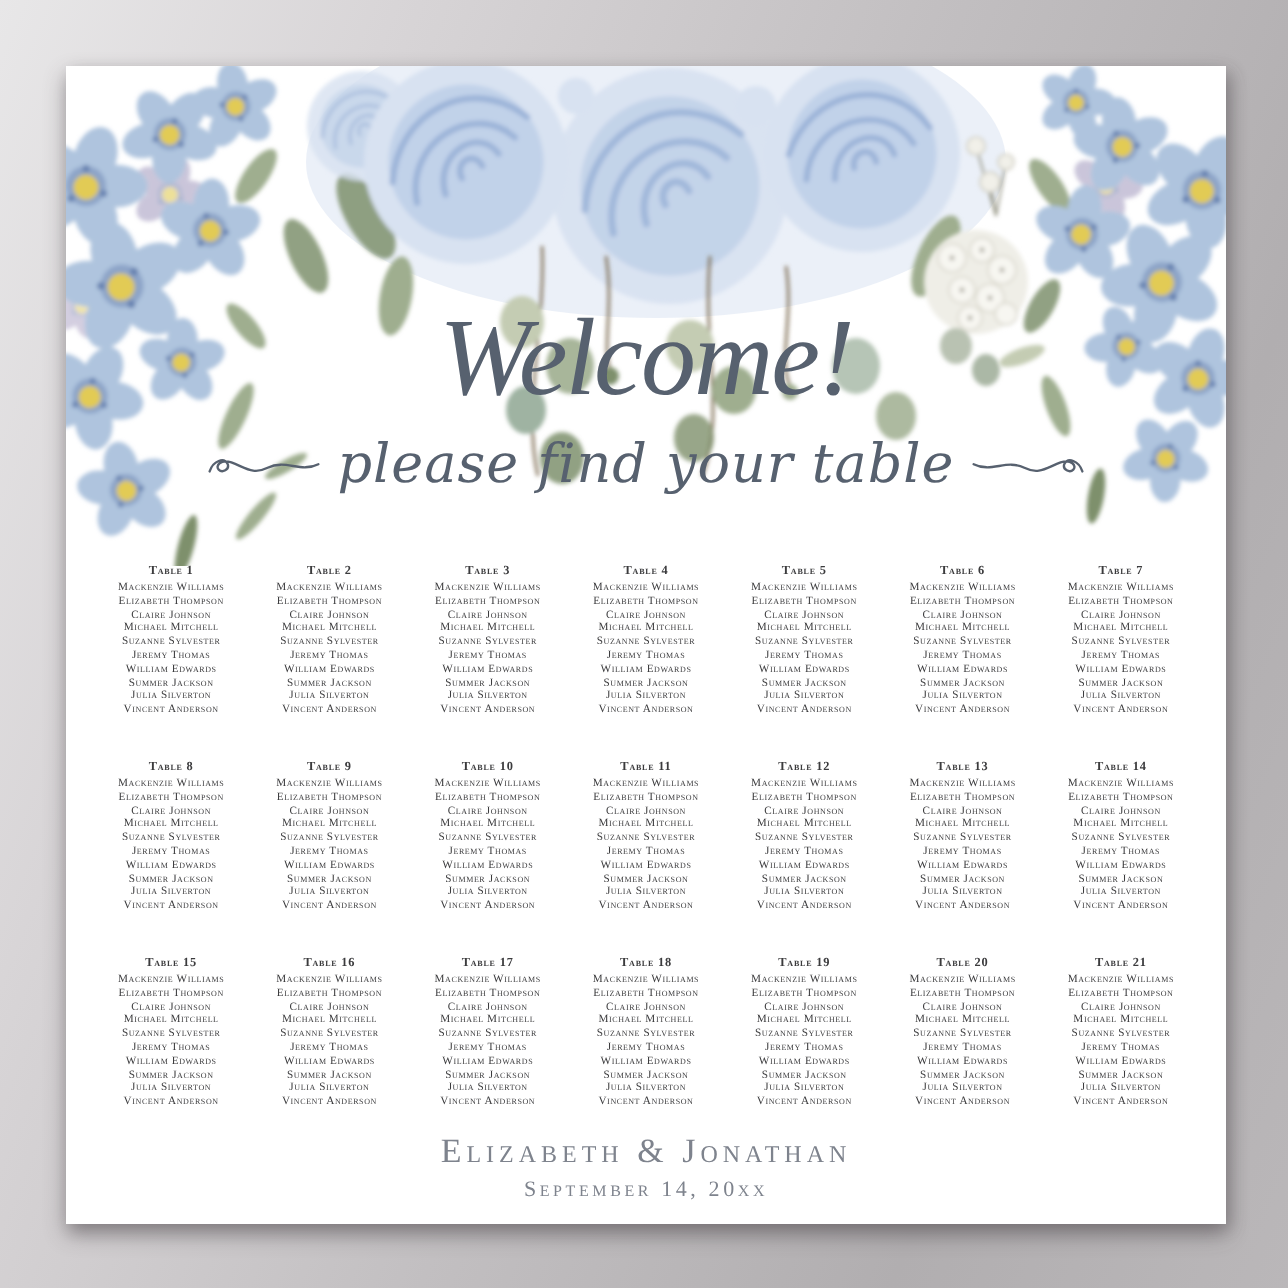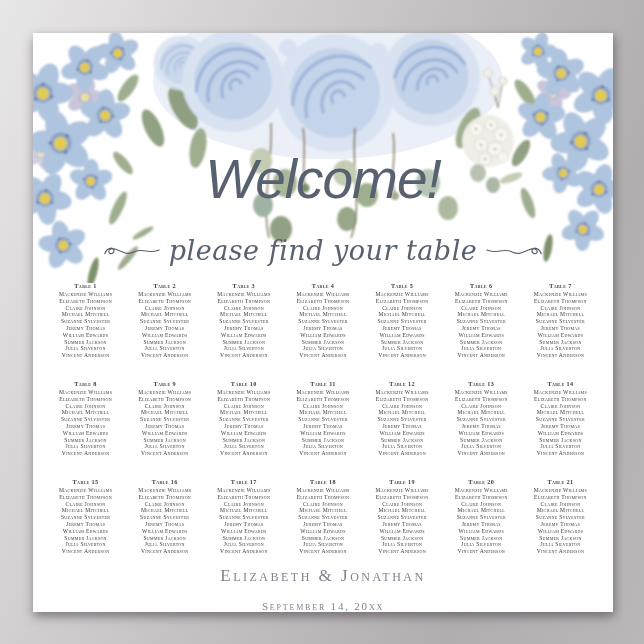--- a/index.html
+++ b/index.html
@@ -11,25 +11,25 @@
   .stage{position:relative;width:644px;height:644px;}
   .poster{
     position:absolute;left:33px;top:33px;width:580px;height:579px;
     background:var(--poster_bg,#fff);
     box-shadow:0 5px 10px rgba(70,65,68,.45), 3px 3px 7px rgba(70,65,68,.22);
     overflow:hidden;
   }
   .floral{position:absolute;top:0;left:0;display:block;}
   .welcome{
     position:absolute;top:114px;left:0;width:100%;text-align:center;
-    font-family:Liberation Sans, sans-serif;font-style:italic;font-weight:500;
+    font-family:Liberation Serif, serif;font-style:italic;font-weight:500;
     font-size:55px;letter-spacing:-1px;color:var(--script_text,#57616f);
   }
   .subheading-row{
-    position:absolute;top:202px;left:0;width:100%;
+    position:absolute;top:184px;left:0;width:100%;
     display:flex;align-items:center;justify-content:center;gap:8px;
     color:var(--script_text,#57616f);
   }
   .subheading{
     font-family:"DejaVu Serif",serif;font-style:italic;
     font-size:27px;letter-spacing:.5px;
   }
   .flourish{flex:0 0 auto;}
   .tables-grid{
     position:absolute;top:249px;left:14px;right:14px;
@@ -43,21 +43,21 @@
   }
   .guest-name{
     font-size:5.6px;line-height:6.8px;font-variant:small-caps;
     letter-spacing:.3px;white-space:nowrap;
   }
   .footer{
     position:absolute;top:533px;left:0;width:100%;text-align:center;
     color:var(--footer_text,#7e838d);
   }
   .couple{font-size:17px;font-variant:small-caps;letter-spacing:2.5px;text-align:center;}
-  .date{font-size:11px;font-variant:small-caps;letter-spacing:1.8px;margin-top:14px;}
+  .date{font-size:11px;font-variant:small-caps;letter-spacing:1.8px;margin-top:3px;}
 </style>
 </head>
 <body>
 
 <div class="stage">
   <div class="poster">
 
     <svg class="floral" width="580" height="250" viewBox="0 0 580 250">
       <defs>
         <filter id="wc" x="-25%" y="-25%" width="150%" height="150%">

